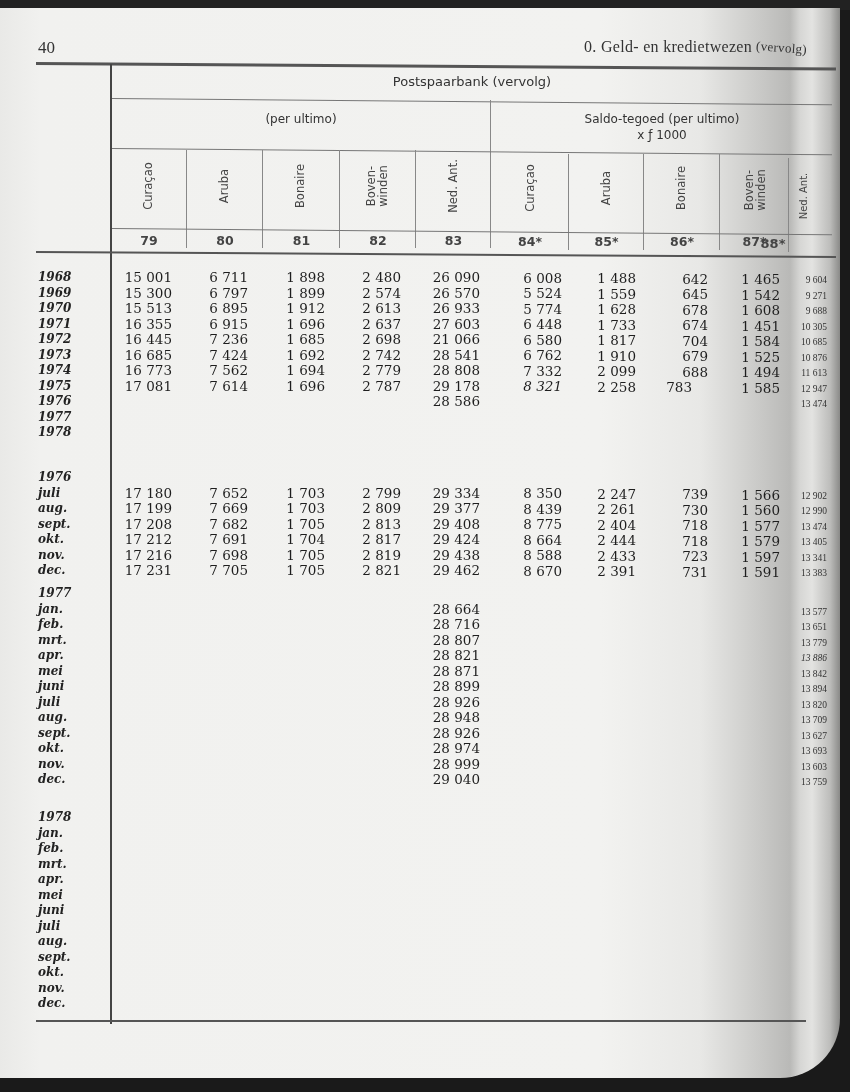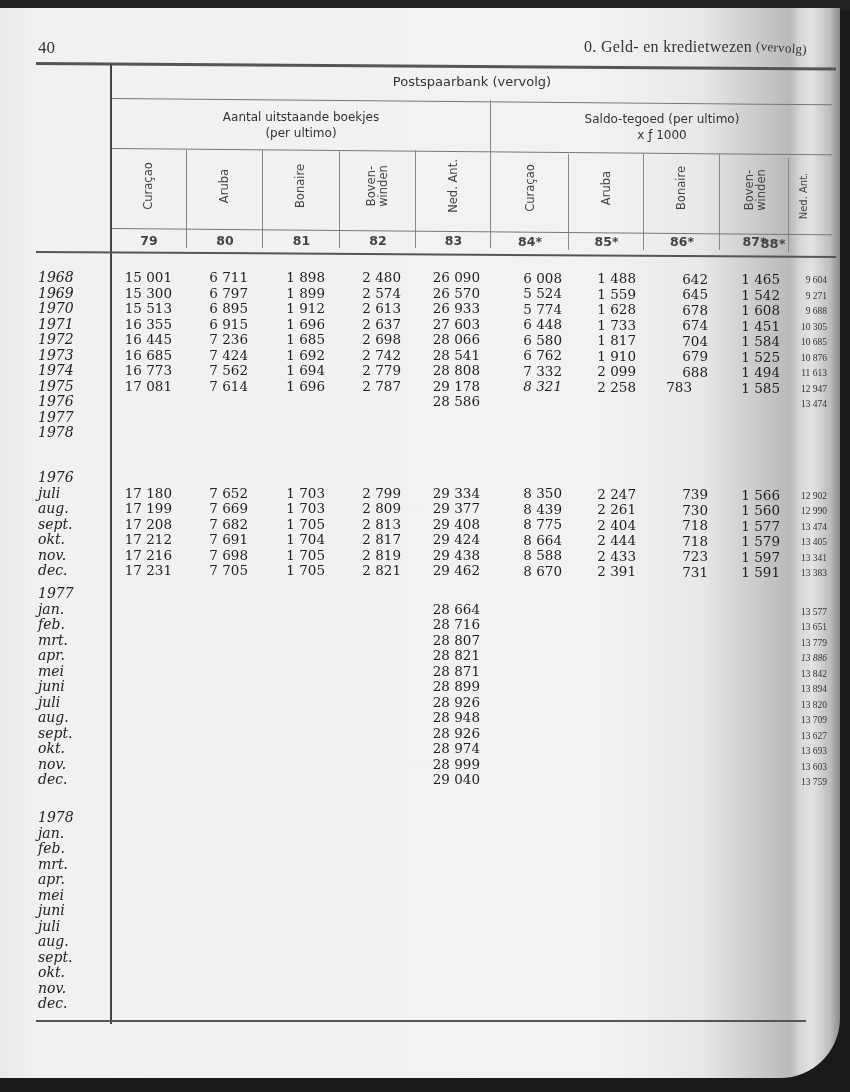--- a/index.html
+++ b/index.html
@@ -18,21 +18,21 @@
   .runhead { position:absolute; left:584px; top:30px; font-size:16px; color:#333; font-family:"Liberation Serif", serif; white-space:nowrap; letter-spacing:0.3px;}
   .runhead .cont { font-size:13px; display:inline-block; transform:rotate(4deg); }
   .rule-thick { position:absolute; height:3px; background:#555; }
   .rule-thin { position:absolute; height:1px; background:#777; }
   .vline { position:absolute; width:1px; background:#888; }
   .vline-dark { position:absolute; width:2px; background:#444; }
   .hdr { position:absolute; font-family:"DejaVu Sans", sans-serif; color:#333; font-size:12px; text-align:center; }
   .rot { position:absolute; font-family:"DejaVu Sans", sans-serif; font-size:11.5px; color:#444;
          transform:rotate(-90deg); transform-origin:center center; white-space:nowrap; text-align:center; line-height:12px;}
   .colnum { position:absolute; font-family:"DejaVu Sans", sans-serif; font-size:12.5px; font-weight:bold; color:#444; text-align:center; }
-  .rowlabel { position:absolute; left:38px; font-family:"DejaVu Serif", serif; font-style:italic; font-weight:normal; font-size:14px; color:#222; line-height:15.5px; }
+  .rowlabel { position:absolute; left:38px; font-family:"DejaVu Serif", serif; font-style:italic; font-weight:bold; font-size:12px; color:#222; line-height:15.5px; }
   .cell { position:absolute; font-family:"DejaVu Serif", serif; font-size:13.5px; color:#1e1e1e; text-align:right; white-space:nowrap; line-height:15.5px; }
   .cell.small { font-size:9.5px; color:#333; font-family:"Liberation Serif", serif; }
 </style>
 </head>
 <body>
 
 <div class="topbar"></div>
 <div class="page">
   <div class="pagenum">40</div>
   <div class="runhead">
@@ -41,21 +41,20 @@
   </div>
 
   <div class="rule-thick" style="left:36px; top:54px; width:800px; transform:rotate(0.4deg); transform-origin:left;"></div>
 
   <div class="vline-dark" style="left:110px; top:56px; height:960px;"></div>
 
   <div class="hdr" style="left:112px; top:66px; width:720px; font-size:13px;">Postspaarbank (vervolg)</div>
   <div class="rule-thin" style="left:112px; top:90px; width:720px; transform:rotate(0.5deg); transform-origin:left;"></div>
 
   <div class="hdr" style="left:112px; top:102px; width:378px;">
-    <div>Aantal uitstaande boekjes</div>
     <div style="margin-top:2px;">(per ultimo)</div>
   </div>
   <div class="hdr" style="left:492px; top:104px; width:340px;">
     <div>Saldo-tegoed (per ultimo)</div>
     <div style="margin-top:2px;">x ƒ 1000</div>
   </div>
   <div class="vline" style="left:490px; top:92px; height:148px;"></div>
   <div class="rule-thin" style="left:112px; top:140px; width:720px; transform:rotate(0.5deg); transform-origin:left;"></div>
 
   <div class="vline" style="left:186px; top:142px; height:98px;"></div>
@@ -142,21 +141,21 @@
       <div class="cell" style="top: 309.1px; right: 278px;">6 448</div>
       <div class="cell" style="top: 309.7px; right: 204px;">1 733</div>
       <div class="cell" style="top: 310.3px; right: 132px;">674</div>
       <div class="cell" style="top: 310.9px; right: 60px;">1 451</div>
       <div class="cell small" style="top: 311.5px; right: 13px;">10 305</div>
       <div class="rowlabel" style="top: 324px;">1972</div>
       <div class="cell" style="top: 324px; right: 668px;">16 445</div>
       <div class="cell" style="top: 324px; right: 592px;">7 236</div>
       <div class="cell" style="top: 324px; right: 515px;">1 685</div>
       <div class="cell" style="top: 324px; right: 439px; margin-left: 21px;">2 698</div>
-      <div class="cell" style="top: 324px; right: 360px;">28 066</div>
+      <div class="cell" style="top: 324px; right: 360px;">21 066</div>
       <div class="cell" style="top: 324.6px; right: 278px;">6 580</div>
       <div class="cell" style="top: 325.2px; right: 204px;">1 817</div>
       <div class="cell" style="top: 325.8px; right: 132px;">704</div>
       <div class="cell" style="top: 326.4px; right: 60px;">1 584</div>
       <div class="cell small" style="top: 327px; right: 13px;">10 685</div>
       <div class="rowlabel" style="top: 339.5px;">1973</div>
       <div class="cell" style="top: 339.5px; right: 668px;">16 685</div>
       <div class="cell" style="top: 339.5px; right: 592px;">7 424</div>
       <div class="cell" style="top: 339.5px; right: 515px;">1 692</div>
       <div class="cell" style="top: 339.5px; right: 439px;">2 742</div>

